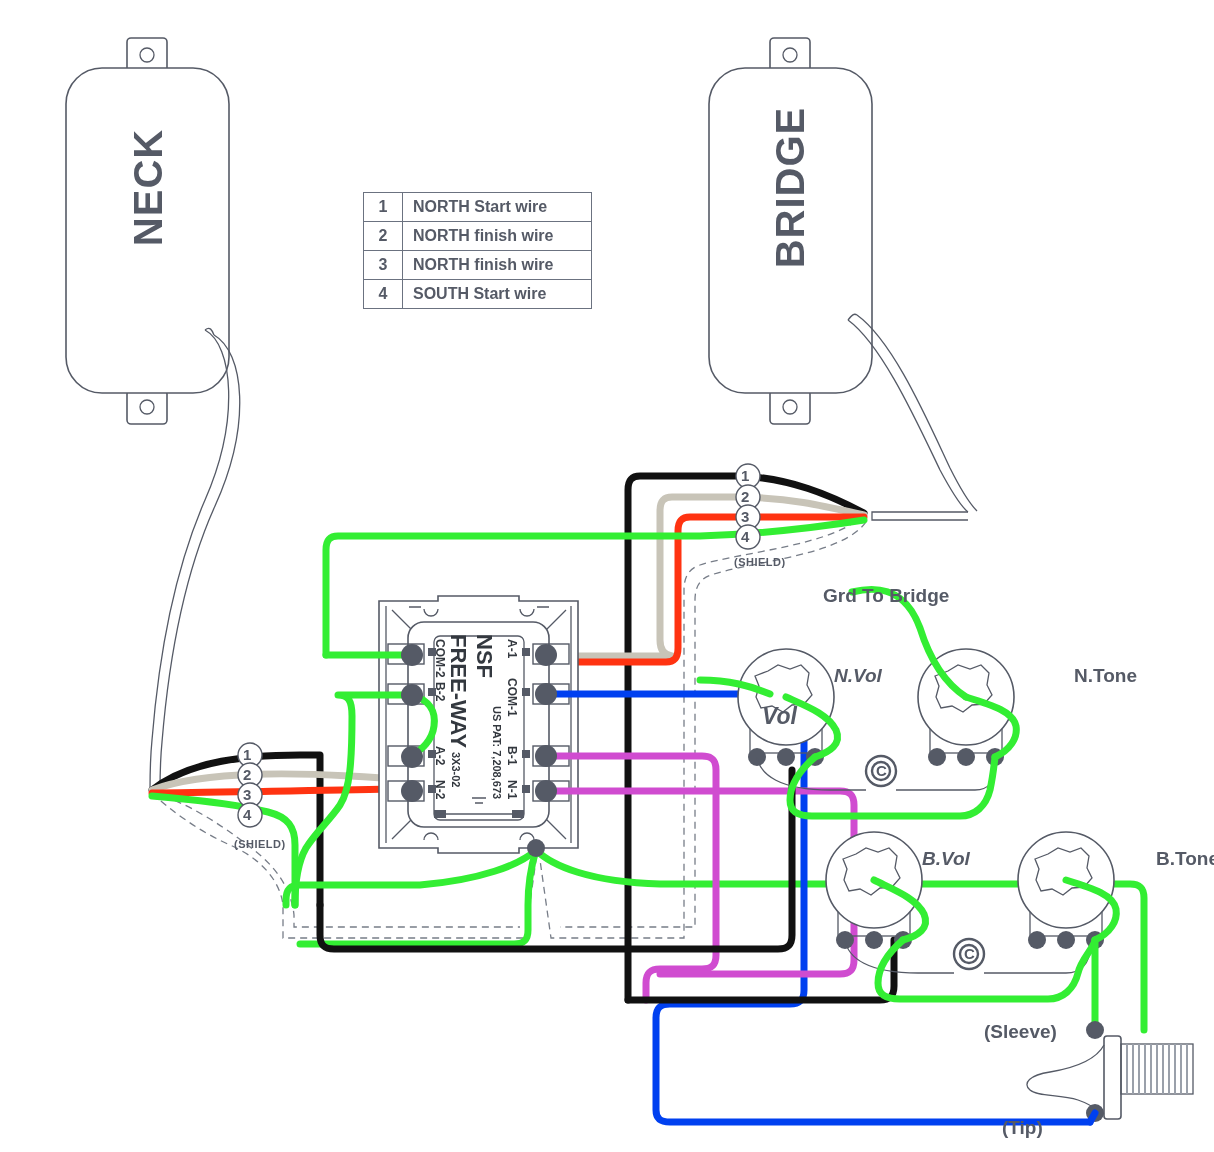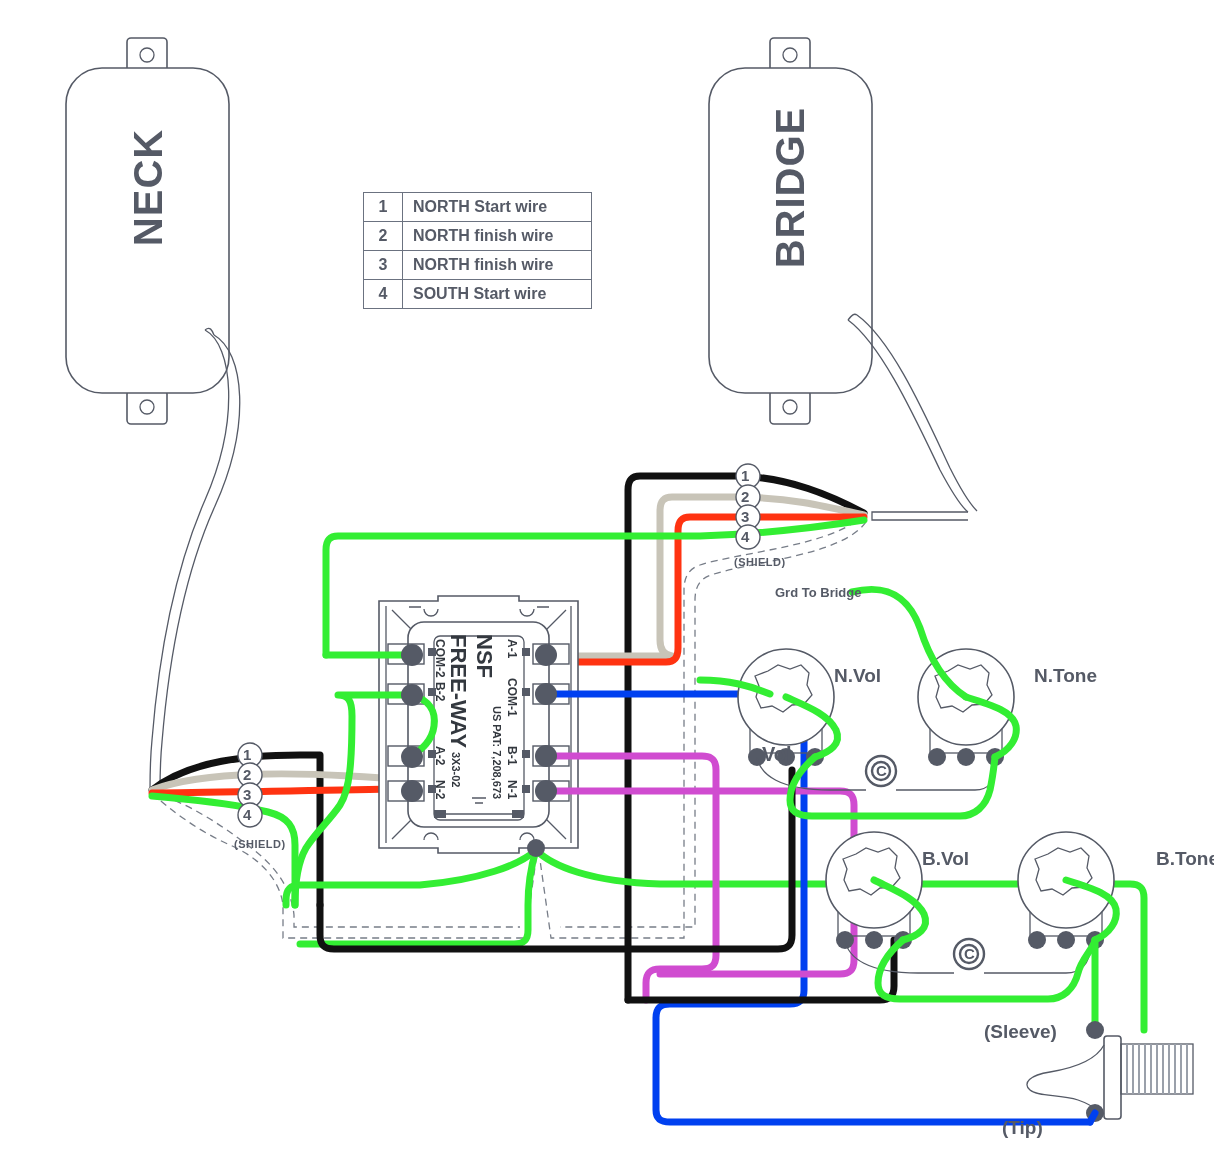--- a/index.html
+++ b/index.html
@@ -4,21 +4,21 @@
 <style>
   html,body{margin:0;padding:0;background:#ffffff;}
   body{width:1214px;height:1152px;font-family:"Liberation Sans",sans-serif;overflow:hidden;}
   #stage{position:relative;width:1214px;height:1152px;}
   svg{position:absolute;top:0;left:0;}
   .lbl{position:absolute;color:#555a66;font-weight:bold;font-family:"Liberation Sans",sans-serif;}
   .pickup-name{font-size:40px;letter-spacing:1px;transform-origin:center;}
   .pot-name{font-size:19px;}
   .shield-lbl{font-size:11px;letter-spacing:0.5px;padding-left:12px;}
   .jack-lbl{font-size:19px;}
-  .grd-lbl{font-size:13px;}
+  .grd-lbl{font-size:19px;margin-left:48px;}
   
   #legend{position:absolute;left:363px;top:192px;border-collapse:collapse;}
   #legend td{border:1px solid #6b7280;font-size:16px;color:#555a66;font-weight:bold;
              font-family:"Liberation Sans",sans-serif;padding:2px 6px;height:24px;}
   #legend td.num{width:26px;text-align:center;}
   #legend td.txt{width:172px;text-align:left;padding-left:10px;}
   .sw-txt{position:absolute;color:#33383f;font-weight:bold;font-family:"Liberation Sans",sans-serif;
           white-space:nowrap;transform-origin:0 0;}
 </style>
 </head>
@@ -323,24 +323,24 @@
   <div class="sw-txt" style="left:447px;top:639px;font-size:12px;transform:rotate(90deg);">COM-2</div>
   <div class="sw-txt" style="left:447px;top:682px;font-size:12px;transform:rotate(90deg);">B-2</div>
   <div class="sw-txt" style="left:447px;top:746px;font-size:12px;transform:rotate(90deg);">A-2</div>
   <div class="sw-txt" style="left:447px;top:780px;font-size:12px;transform:rotate(90deg);">N-2</div>
 
   <div class="sw-txt" style="left:519px;top:639px;font-size:12px;transform:rotate(90deg);">A-1</div>
   <div class="sw-txt" style="left:519px;top:678px;font-size:12px;transform:rotate(90deg);">COM-1</div>
   <div class="sw-txt" style="left:519px;top:746px;font-size:12px;transform:rotate(90deg);">B-1</div>
   <div class="sw-txt" style="left:519px;top:780px;font-size:12px;transform:rotate(90deg);">N-1</div>
 
-  <div class="lbl pot-name" style="left:834px;top:665px;">N.Vol</div>
-  <div class="lbl" style="left:762px;top:743px;font-size:20px;">Vol</div>
-  <div class="lbl pot-name" style="left:1034px;top:665px;">N.Tone</div>
-  <div class="lbl pot-name" style="left:922px;top:848px;">B.Vol</div>
+  <div class="lbl pot-name" style="left:834px;top:665px;font-style:italic;">N.Vol</div>
+  <div class="lbl" style="left:762px;top:703px;font-size:23px;font-style:italic;">Vol</div>
+  <div class="lbl pot-name" style="left:1074px;top:665px;">N.Tone</div>
+  <div class="lbl pot-name" style="left:922px;top:848px;font-style:italic;">B.Vol</div>
   <div class="lbl pot-name" style="left:1114px;top:848px;margin-left:42px;">B.Tone</div>
 
   <div class="lbl" style="left:876px;top:762px;font-size:15px;color:#555a66;">C</div>
   <div class="lbl" style="left:964px;top:945px;font-size:15px;color:#555a66;">C</div>
 
   <div class="lbl grd-lbl" style="left:775px;top:585px;">Grd To Bridge</div>
 
   <div class="lbl jack-lbl" style="left:984px;top:1021px;">(Sleeve)</div>
   <div class="lbl jack-lbl" style="left:1002px;top:1117px;">(Tip)</div>
 

